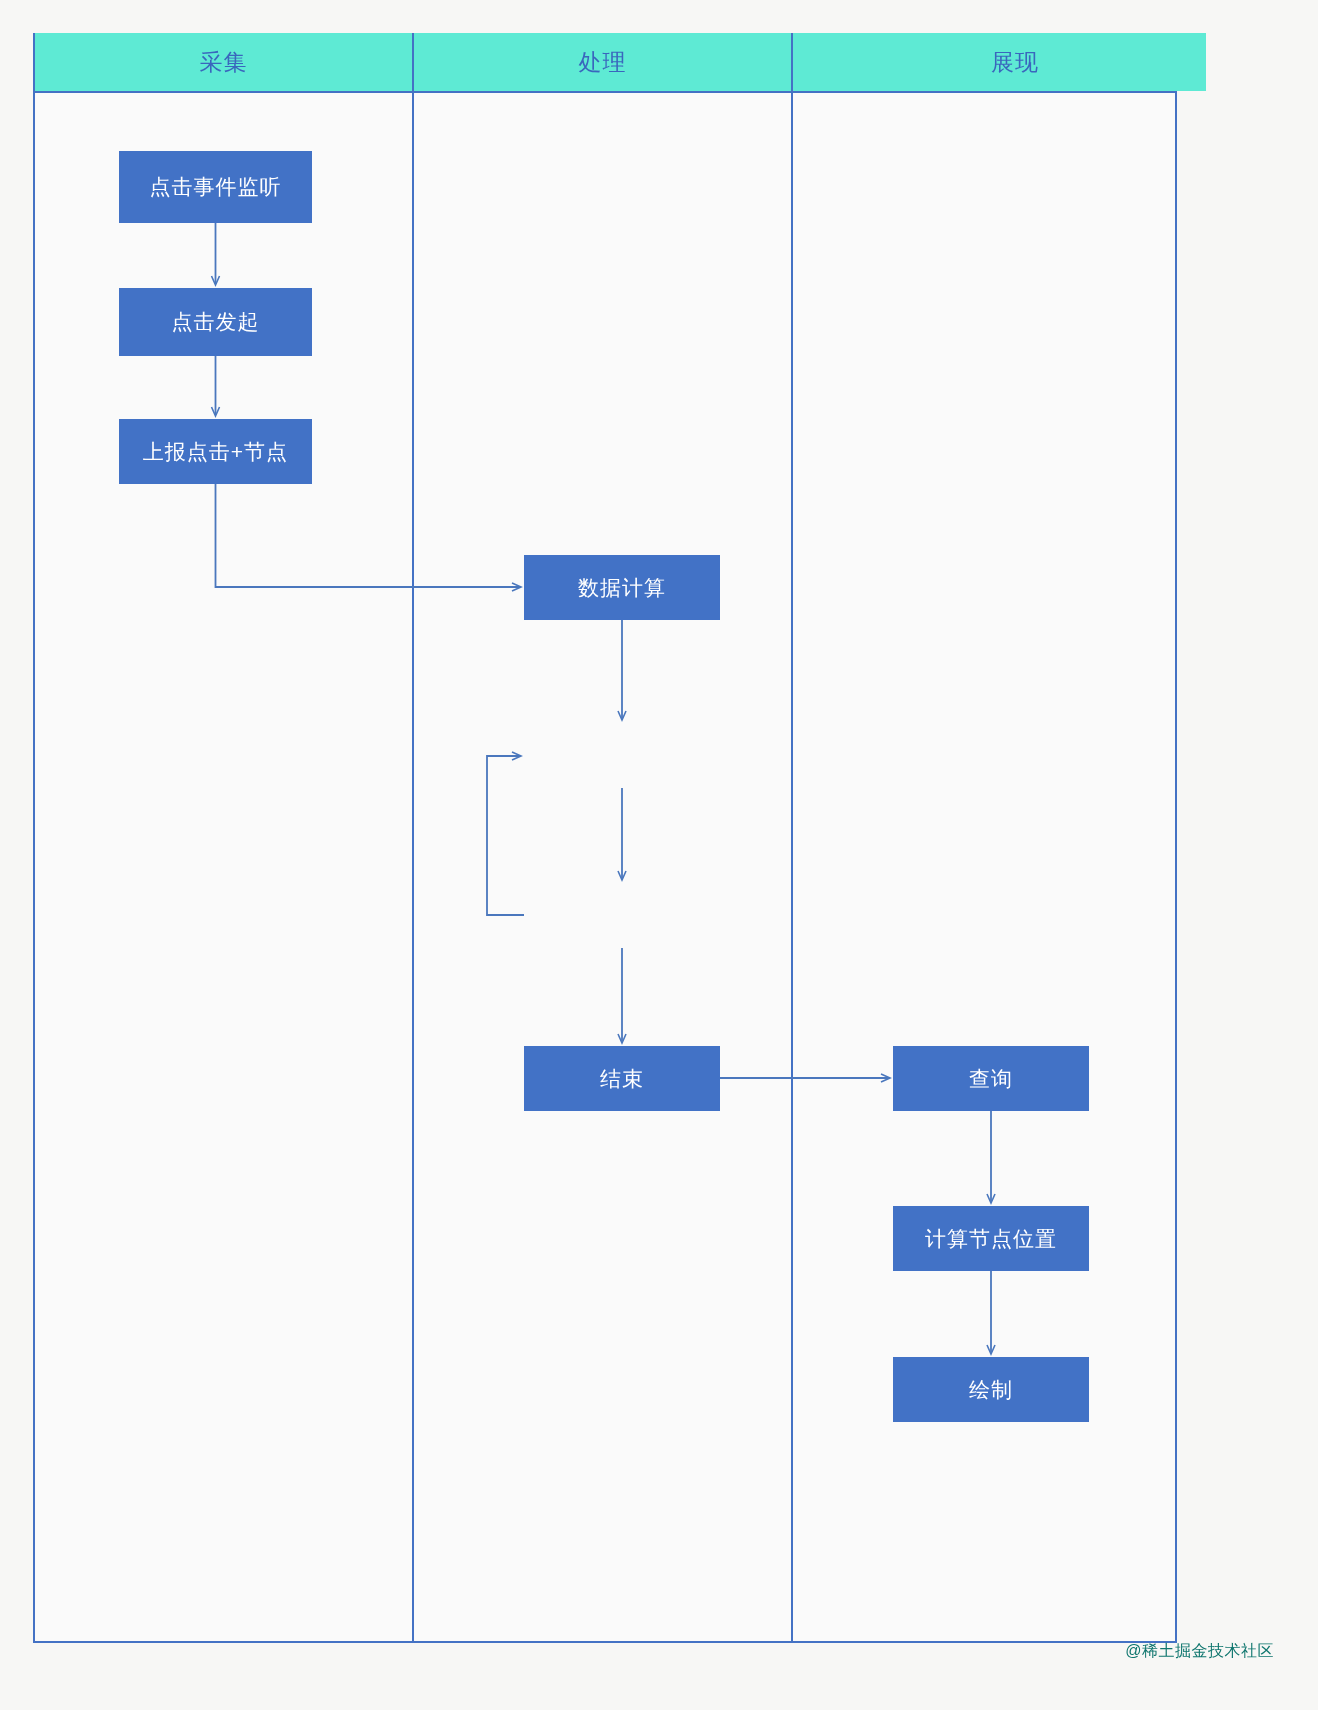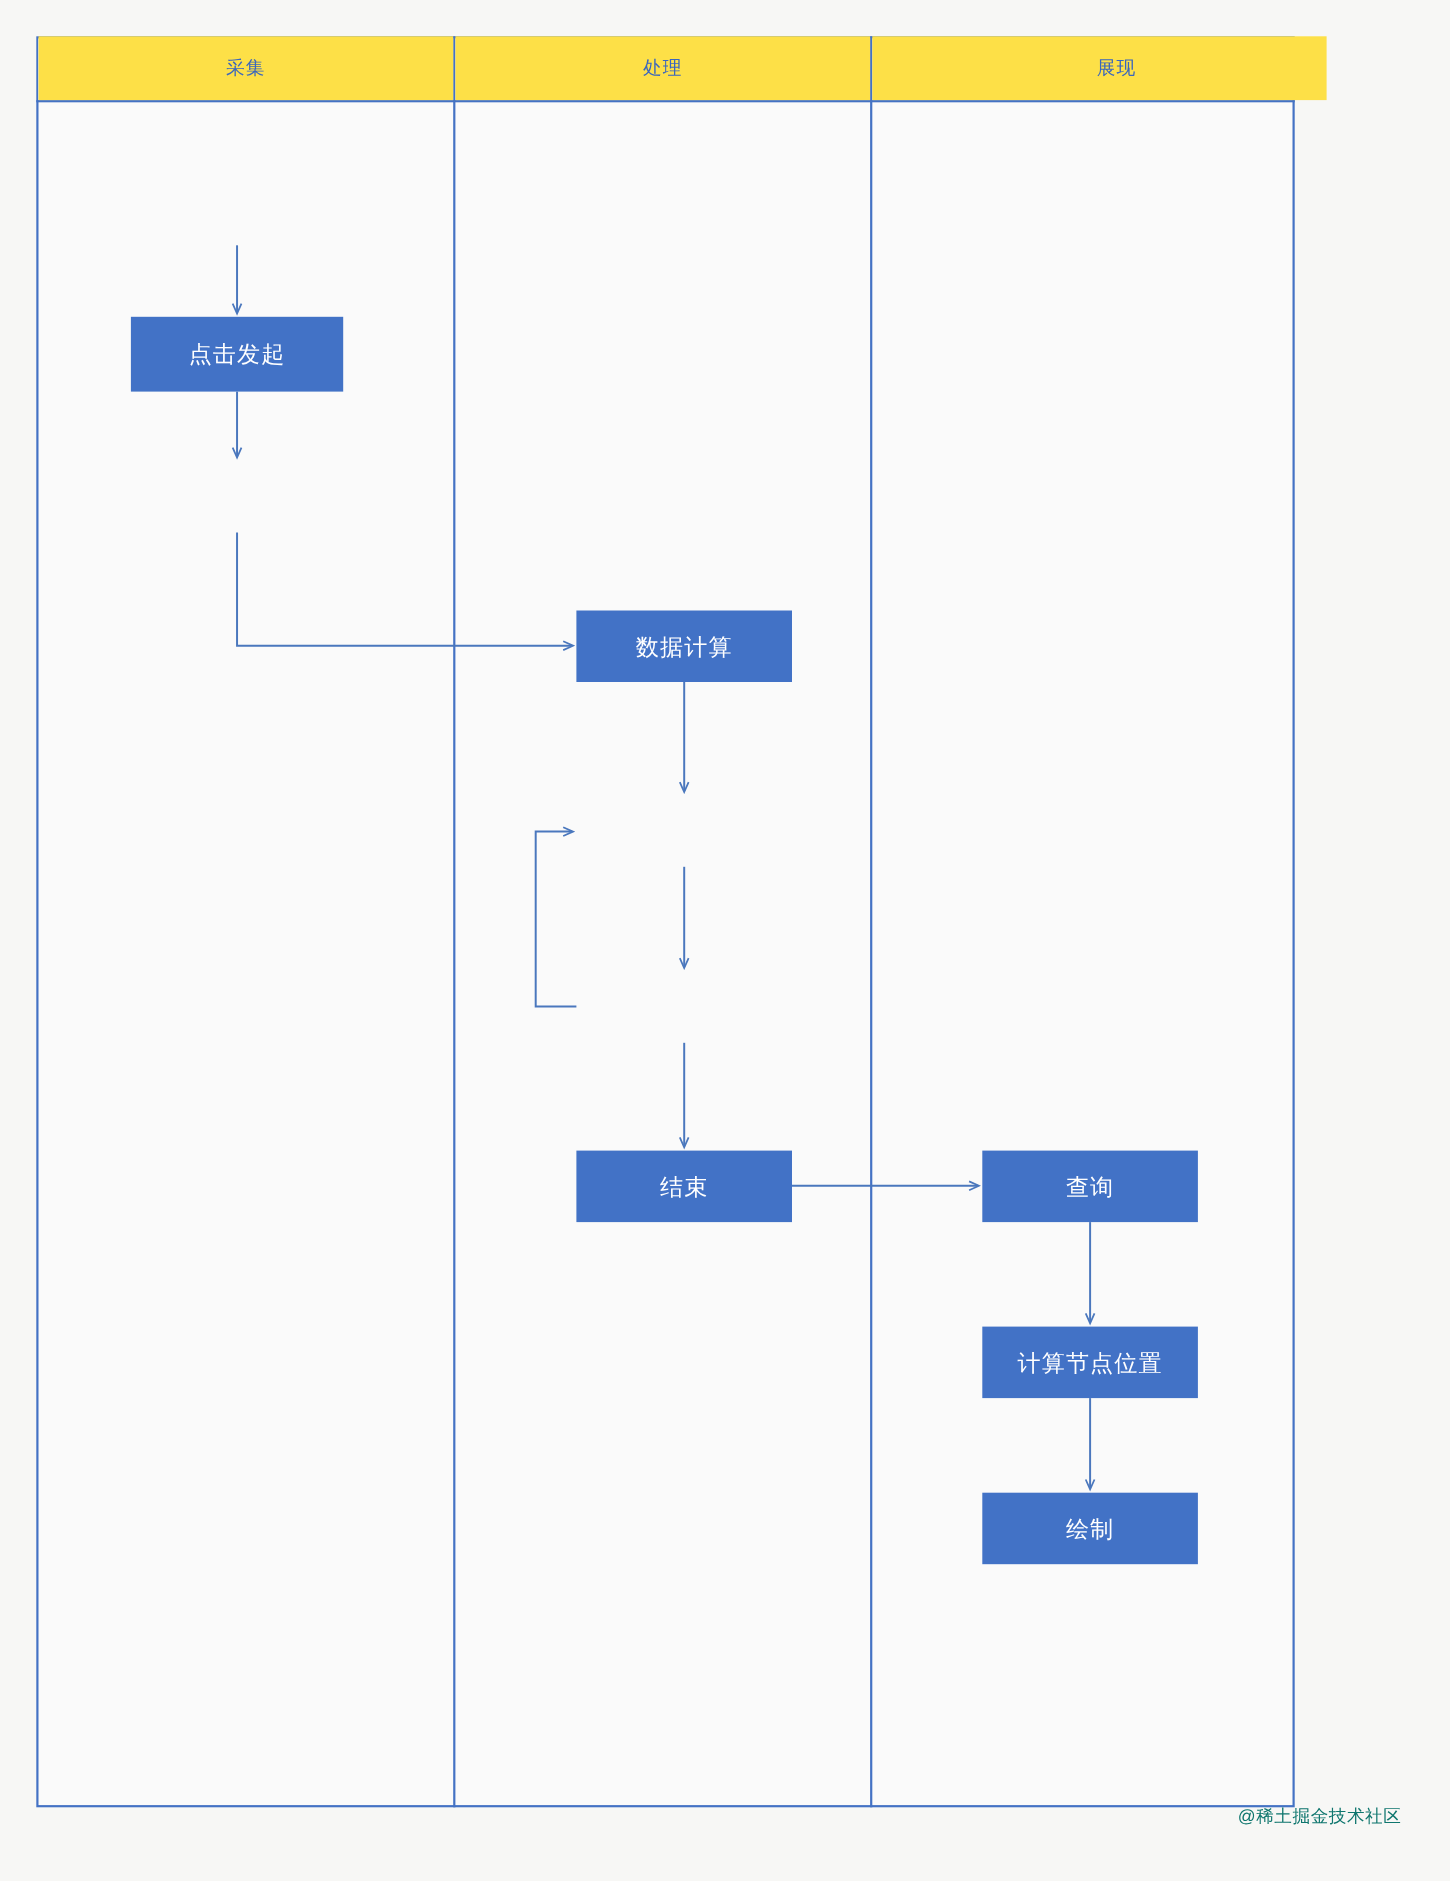--- a/index.html
+++ b/index.html
@@ -46,22 +46,22 @@
   .lane-divider.d1 { left: 412px; }
   .lane-divider.d2 { left: 791px; }
 
   .lane-title {
     position: absolute;
     top: 33px;
     height: 58px;
     line-height: 58px;
     text-align: center;
     color: #3a66bd;
-    font-size: 17px;
-    background: #fde047;
+    font-size: 23px;
+    background: #5eead4;
     letter-spacing: 1px;
   }
   .lane-title.t1 { left: 35px;  width: 377px; }
   .lane-title.t2 { left: 414px; width: 377px; }
   .lane-title.t3 { left: 793px; width: 382px; padding-left: 31px; }
 
   .header-white {
     position: absolute;
     left: 35px;
     top: 35px;
@@ -141,21 +141,23 @@
       <path d="M622,948 L622,1042" marker-end="url(#arrow)"></path>
 
       <path d="M720,1078 L889,1078" marker-end="url(#arrow)"></path>
 
       <path d="M991,1111 L991,1202" marker-end="url(#arrow)"></path>
 
       <path d="M991,1271 L991,1353" marker-end="url(#arrow)"></path>
     </g>
   </svg>
 
+  <div class="node" style="left: 119px; top: 151px; width: 193px; height: 72px;">点击事件监听</div>
   <div class="node" style="left: 119px; top: 288px; width: 193px; height: 68px; text-align: center;">点击发起</div>
+  <div class="node" style="left: 119px; top: 419px; width: 193px; height: 65px;">上报点击+节点</div>
   <div class="node" style="left: 524px; top: 555px; width: 196px; height: 65px;">数据计算</div>
   <div class="node" style="left: 524px; top: 1046px; width: 196px; height: 65px;">结束</div>
   <div class="node" style="left: 893px; top: 1046px; width: 196px; height: 65px;">查询</div>
   <div class="node" style="left: 893px; top: 1206px; width: 196px; height: 65px;">计算节点位置</div>
   <div class="node" style="left: 893px; top: 1357px; width: 196px; height: 65px;">绘制</div>
 
   <div class="watermark">@稀土掘金技术社区</div>
 </div>
 
 </body></html>

